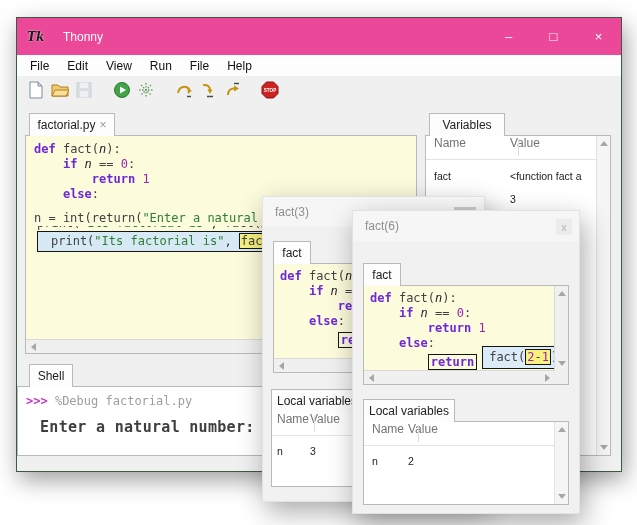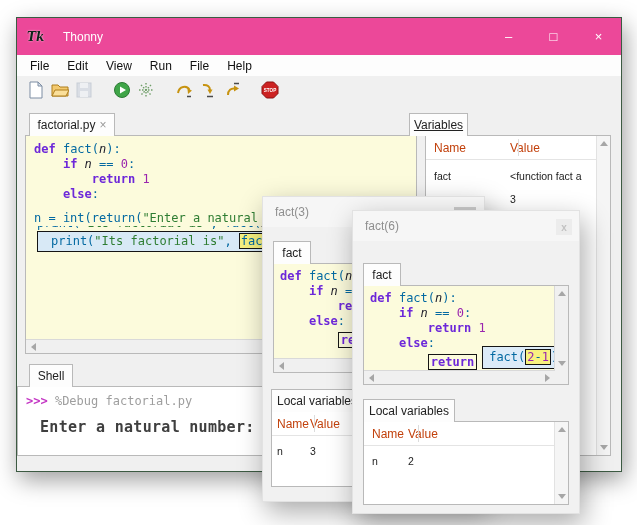--- a/index.html
+++ b/index.html
@@ -51,29 +51,29 @@
   .tri.up   {border-left:4px solid transparent;border-right:4px solid transparent;border-bottom:5px solid #a6a6a6;left:3px;top:5px;}
   .tri.down {border-left:4px solid transparent;border-right:4px solid transparent;border-top:5px solid #a6a6a6;left:3px;bottom:5px;}
 
   .ghost{height:5px;overflow:hidden;margin-left:3px;}
   .ghost-inner{margin-top:-10px;white-space:pre;font-size:12px;}
   .stmt-box{box-sizing:border-box;margin-left:3px;width:264px;border:1px solid #151515;
     background:#d8e9f6;padding:2px 0 3px 13px;white-space:pre;font-size:12px;}
   .expr-hl{background:#f8f180;border:1px solid #151515;padding:0 1px;}
 
   
-  .c-pl{color:#0369a1;} .c-kw{color:#6d28d9;font-weight:bold;} .c-num{color:#9a25ae;}
+  .c-pl{color:#404040;} .c-kw{color:#6d28d9;font-weight:bold;} .c-num{color:#9a25ae;}
   .c-str{color:#2e7d32;} .c-it{color:#191926;font-style:italic;}
   .c-prompt{color:#c437c4;font-weight:bold;} .c-gray{color:#9e9e9e;}
   .c-io{color:#3f3f3f;font-weight:bold;font-size:15px;letter-spacing:.3px;}
   .c-input{color:#2b3fd0;font-weight:bold;font-size:9.5px;}
 
   
-  .thead{display:flex;height:23px;align-items:center;border-bottom:1px solid #e4e4e4;
-    font-size:12px;color:#c2410c;position:relative;}
+  .thead{display:flex;height:23px;border-bottom:1px solid #e4e4e4;
+    font-size:12px;color:#737373;position:relative;}
   .trow{display:flex;height:23px;align-items:center;font-size:10.5px;color:#222;}
   .tcell{white-space:nowrap;overflow:hidden;}
   .colsep{position:absolute;top:3px;bottom:3px;border-left:1px solid #dcdcdc;}
 
   .vars-table .tcell:first-child{width:84px;padding-left:8px;box-sizing:border-box;flex:none;}
   .vars-table .colsep{left:92px;}
   .lv3-table  .tcell:first-child{width:38px;padding-left:5px;box-sizing:border-box;flex:none;}
   .lv3-table  .colsep{left:42px;}
   .lv2-table  .tcell:first-child{width:44px;padding-left:8px;box-sizing:border-box;flex:none;}
   .lv2-table  .colsep{left:54px;}
@@ -188,21 +188,21 @@
         <div class="ghost-inner mono"><span class="c-pl">print(</span><span class="c-str">"Its factorial is"</span><span class="c-pl">, fact(</span><span class="c-it">n</span><span class="c-pl">))</span></div>
       </div>
       <div class="stmt-box mono"><span><span class="c-pl">print(</span><span class="c-str">"Its factorial is"</span><span class="c-pl">, </span></span><span class="expr-hl"><span class="c-pl">fact(</span><span class="c-num">3</span><span class="c-pl">)</span></span><span><span class="c-pl">)</span></span></div>
     </div>
     <div class="hscroll">
       <div class="tri left"></div>
       <div class="tri right"></div>
     </div>
   </div>
 
-  <div class="tab" style="left:392px;top:95px;width:59px;height:23px;text-decoration:underline;">
+  <div class="tab" style="left:412px;top:95px;width:76px;height:23px;">
     <span>Variables</span>
   </div>
   <div class="panel vars-table" style="left:408px;top:117px;width:186px;height:321px;">
     <div class="thead" style="margin-right:14px;">
       <span class="tcell">Name</span>
       <span class="tcell">Value</span>
       <span class="colsep"></span>
     </div>
     <div style="padding-top:4px;margin-right:14px;">
         <div class="trow">

